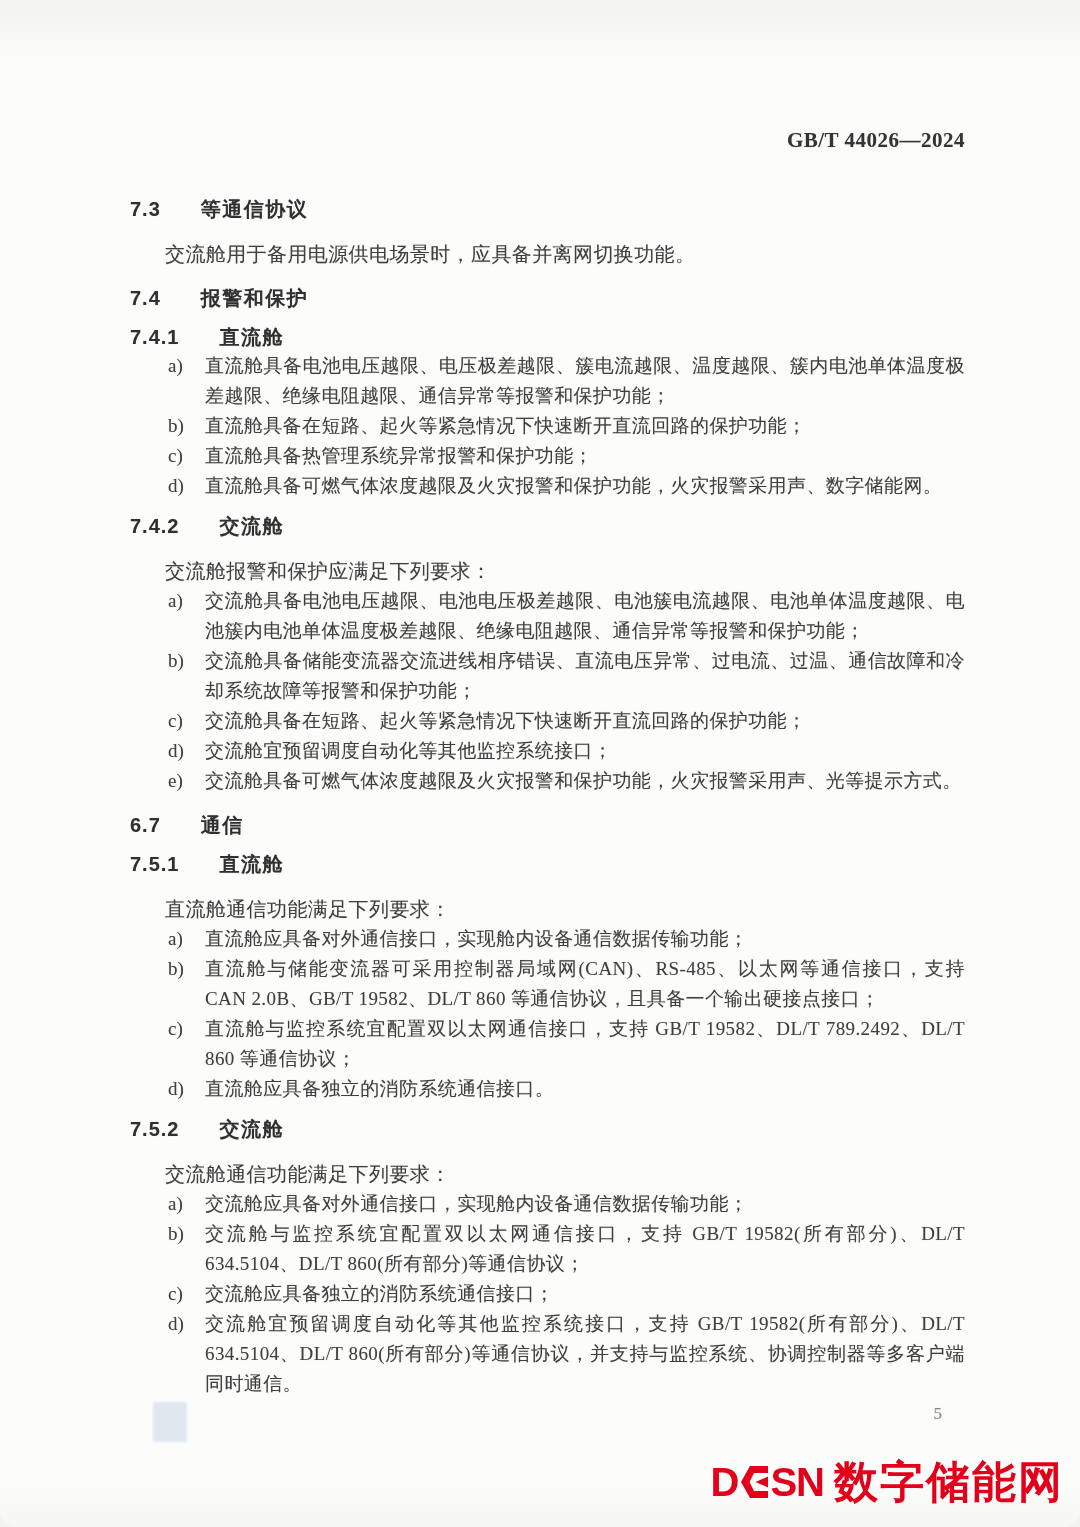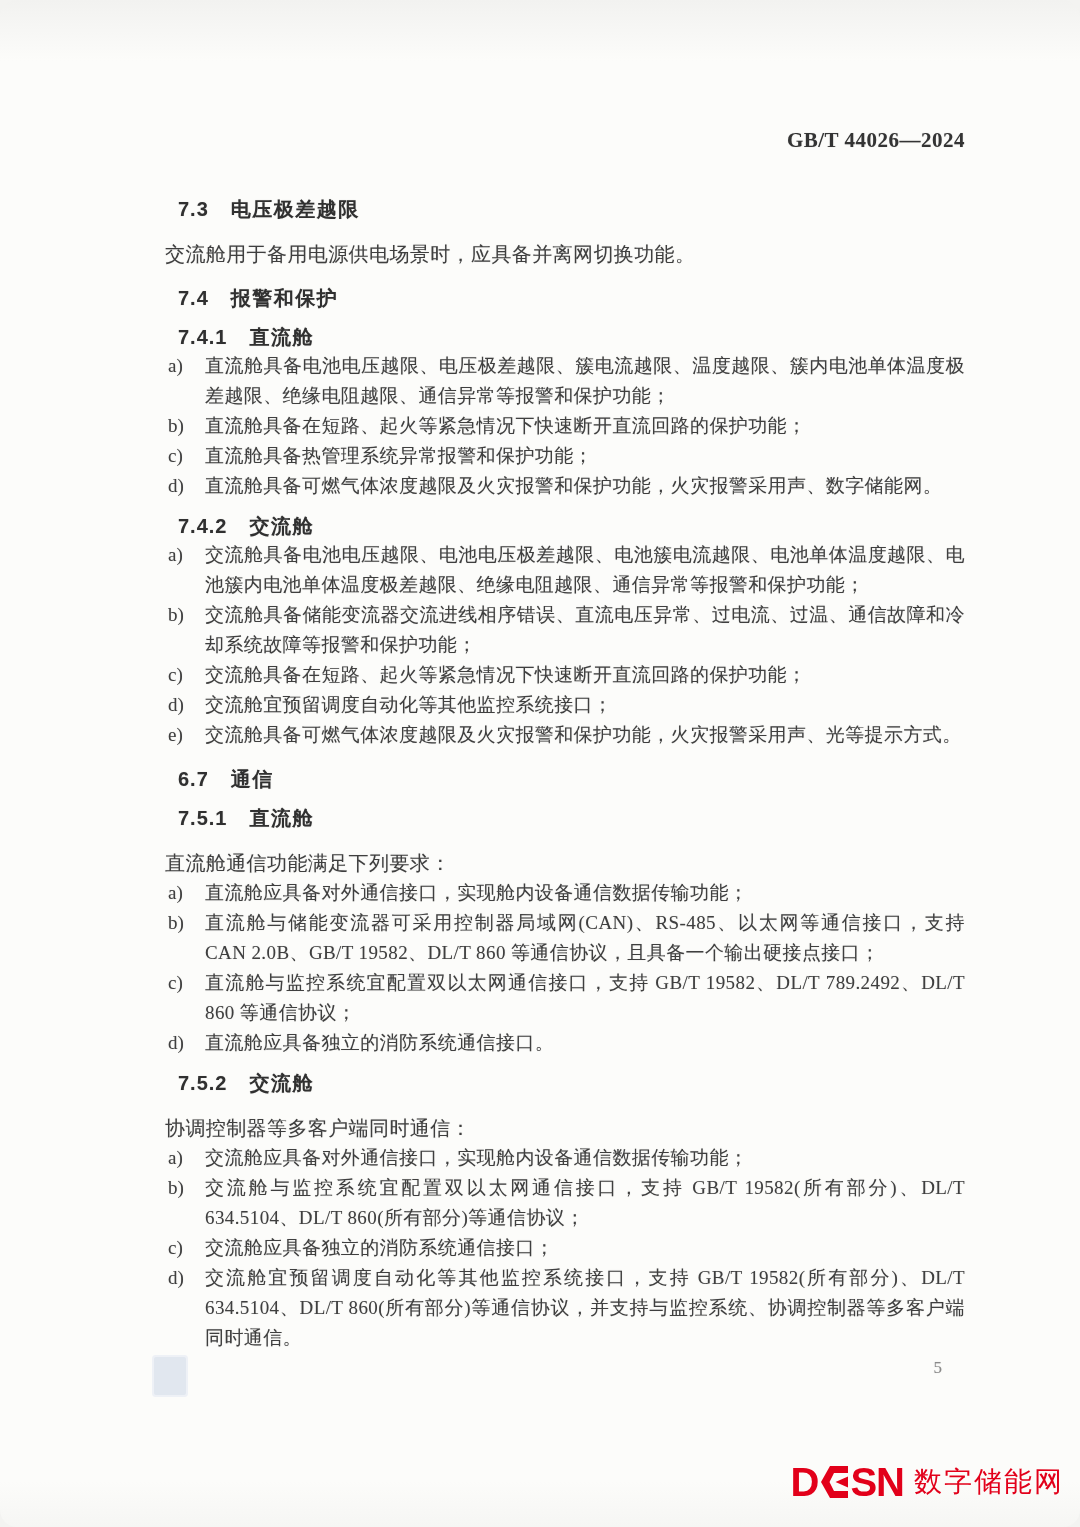--- a/index.html
+++ b/index.html
@@ -29,27 +29,26 @@
     font-family: "Liberation Serif", "DejaVu Serif", serif;
     font-weight: 700;
     font-size: 21px;
     letter-spacing: 0.5px;
     color: #343434;
   }
   
   .sec-heading {
     display: flex;
     align-items: center;
-    gap: 22px;
+    gap: 40px;
     font-family: "Liberation Sans", "DejaVu Sans", sans-serif;
     font-weight: 700;
     font-size: 20px;
     line-height: 27px;
     color: #303030;
-    margin-left: 48px;
   }
   .section.level-2 > .sec-heading { margin-top: 16px; }
   .section.level-3 > .sec-heading { margin-top: 12px; }
   .section:first-child > .sec-heading { margin-top: 42px; }
   .sec-num { letter-spacing: 1px; }
   .sec-title { letter-spacing: 1.5px; }
   .sec-intro {
     margin-top: 16px;
     padding-left: 35px;
     font-size: 20px;
@@ -115,40 +114,40 @@
     font-family: "Liberation Sans", "DejaVu Sans", sans-serif;
     font-weight: 700;
     font-size: 40px;
     line-height: 34px;
     letter-spacing: -1px;
   }
   .logo-latin-group { display: flex; align-items: center; }
   .logo-e-icon { margin: 0 1px; display: block; }
   .logo-cn {
     font-family: "Liberation Sans", "DejaVu Sans", sans-serif;
-    font-weight: 400;
-    font-size: 28px;
+    font-weight: 700;
+    font-size: 44px;
     line-height: 36px;
     letter-spacing: 2px;
   }
 </style>
 </head>
 <body>
 
 <div class="page">
 
   <div class="doc-header">
     <span class="std-code">GB/T 44026—2024</span>
   </div>
 
   <main class="doc-body">
   <section class="section level-2">
     <h2 class="sec-heading">
       <span class="sec-num">7.3</span>
-      <span class="sec-title">电压极差越限</span>
+      <span class="sec-title">等通信协议</span>
     </h2>
     <p class="sec-intro">交流舱用于备用电源供电场景时，应具备并离网切换功能。</p>
 
   </section>
 
   <section class="section level-2">
     <h2 class="sec-heading">
       <span class="sec-num">7.4</span>
       <span class="sec-title">报警和保护</span>
     </h2>
@@ -181,20 +180,21 @@
     <span class="item-text">直流舱具备可燃气体浓度越限及火灾报警和保护功能，火灾报警采用声、数字储能网。</span>
   </div>
 </div>
   </section>
 
   <section class="section level-3">
     <h2 class="sec-heading">
       <span class="sec-num">7.4.2</span>
       <span class="sec-title">交流舱</span>
     </h2>
+    <p class="sec-intro">交流舱报警和保护应满足下列要求：</p>
     <div class="req-list">
   <div class="req-item">
     <span class="item-label">a)</span>
     <span class="item-text">交流舱具备电池电压越限、电池电压极差越限、电池簇电流越限、电池单体温度越限、电池簇内电池单体温度极差越限、绝缘电阻越限、通信异常等报警和保护功能；</span>
   </div>
 
   <div class="req-item">
     <span class="item-label">b)</span>
     <span class="item-text">交流舱具备储能变流器交流进线相序错误、直流电压异常、过电流、过温、通信故障和冷却系统故障等报警和保护功能；</span>
   </div>
@@ -251,21 +251,21 @@
     <span class="item-text">直流舱应具备独立的消防系统通信接口。</span>
   </div>
 </div>
   </section>
 
   <section class="section level-3">
     <h2 class="sec-heading">
       <span class="sec-num">7.5.2</span>
       <span class="sec-title">交流舱</span>
     </h2>
-    <p class="sec-intro">协调控制器等多客户端同时通信：</p>
+    <p class="sec-intro">交流舱通信功能满足下列要求：</p>
     <div class="req-list">
   <div class="req-item">
     <span class="item-label">a)</span>
     <span class="item-text">交流舱应具备对外通信接口，实现舱内设备通信数据传输功能；</span>
   </div>
 
   <div class="req-item">
     <span class="item-label">b)</span>
     <span class="item-text">交流舱与监控系统宜配置双以太网通信接口，支持 GB/T 19582(所有部分)、DL/T 634.5104、DL/T 860(所有部分)等通信协议；</span>
   </div>

